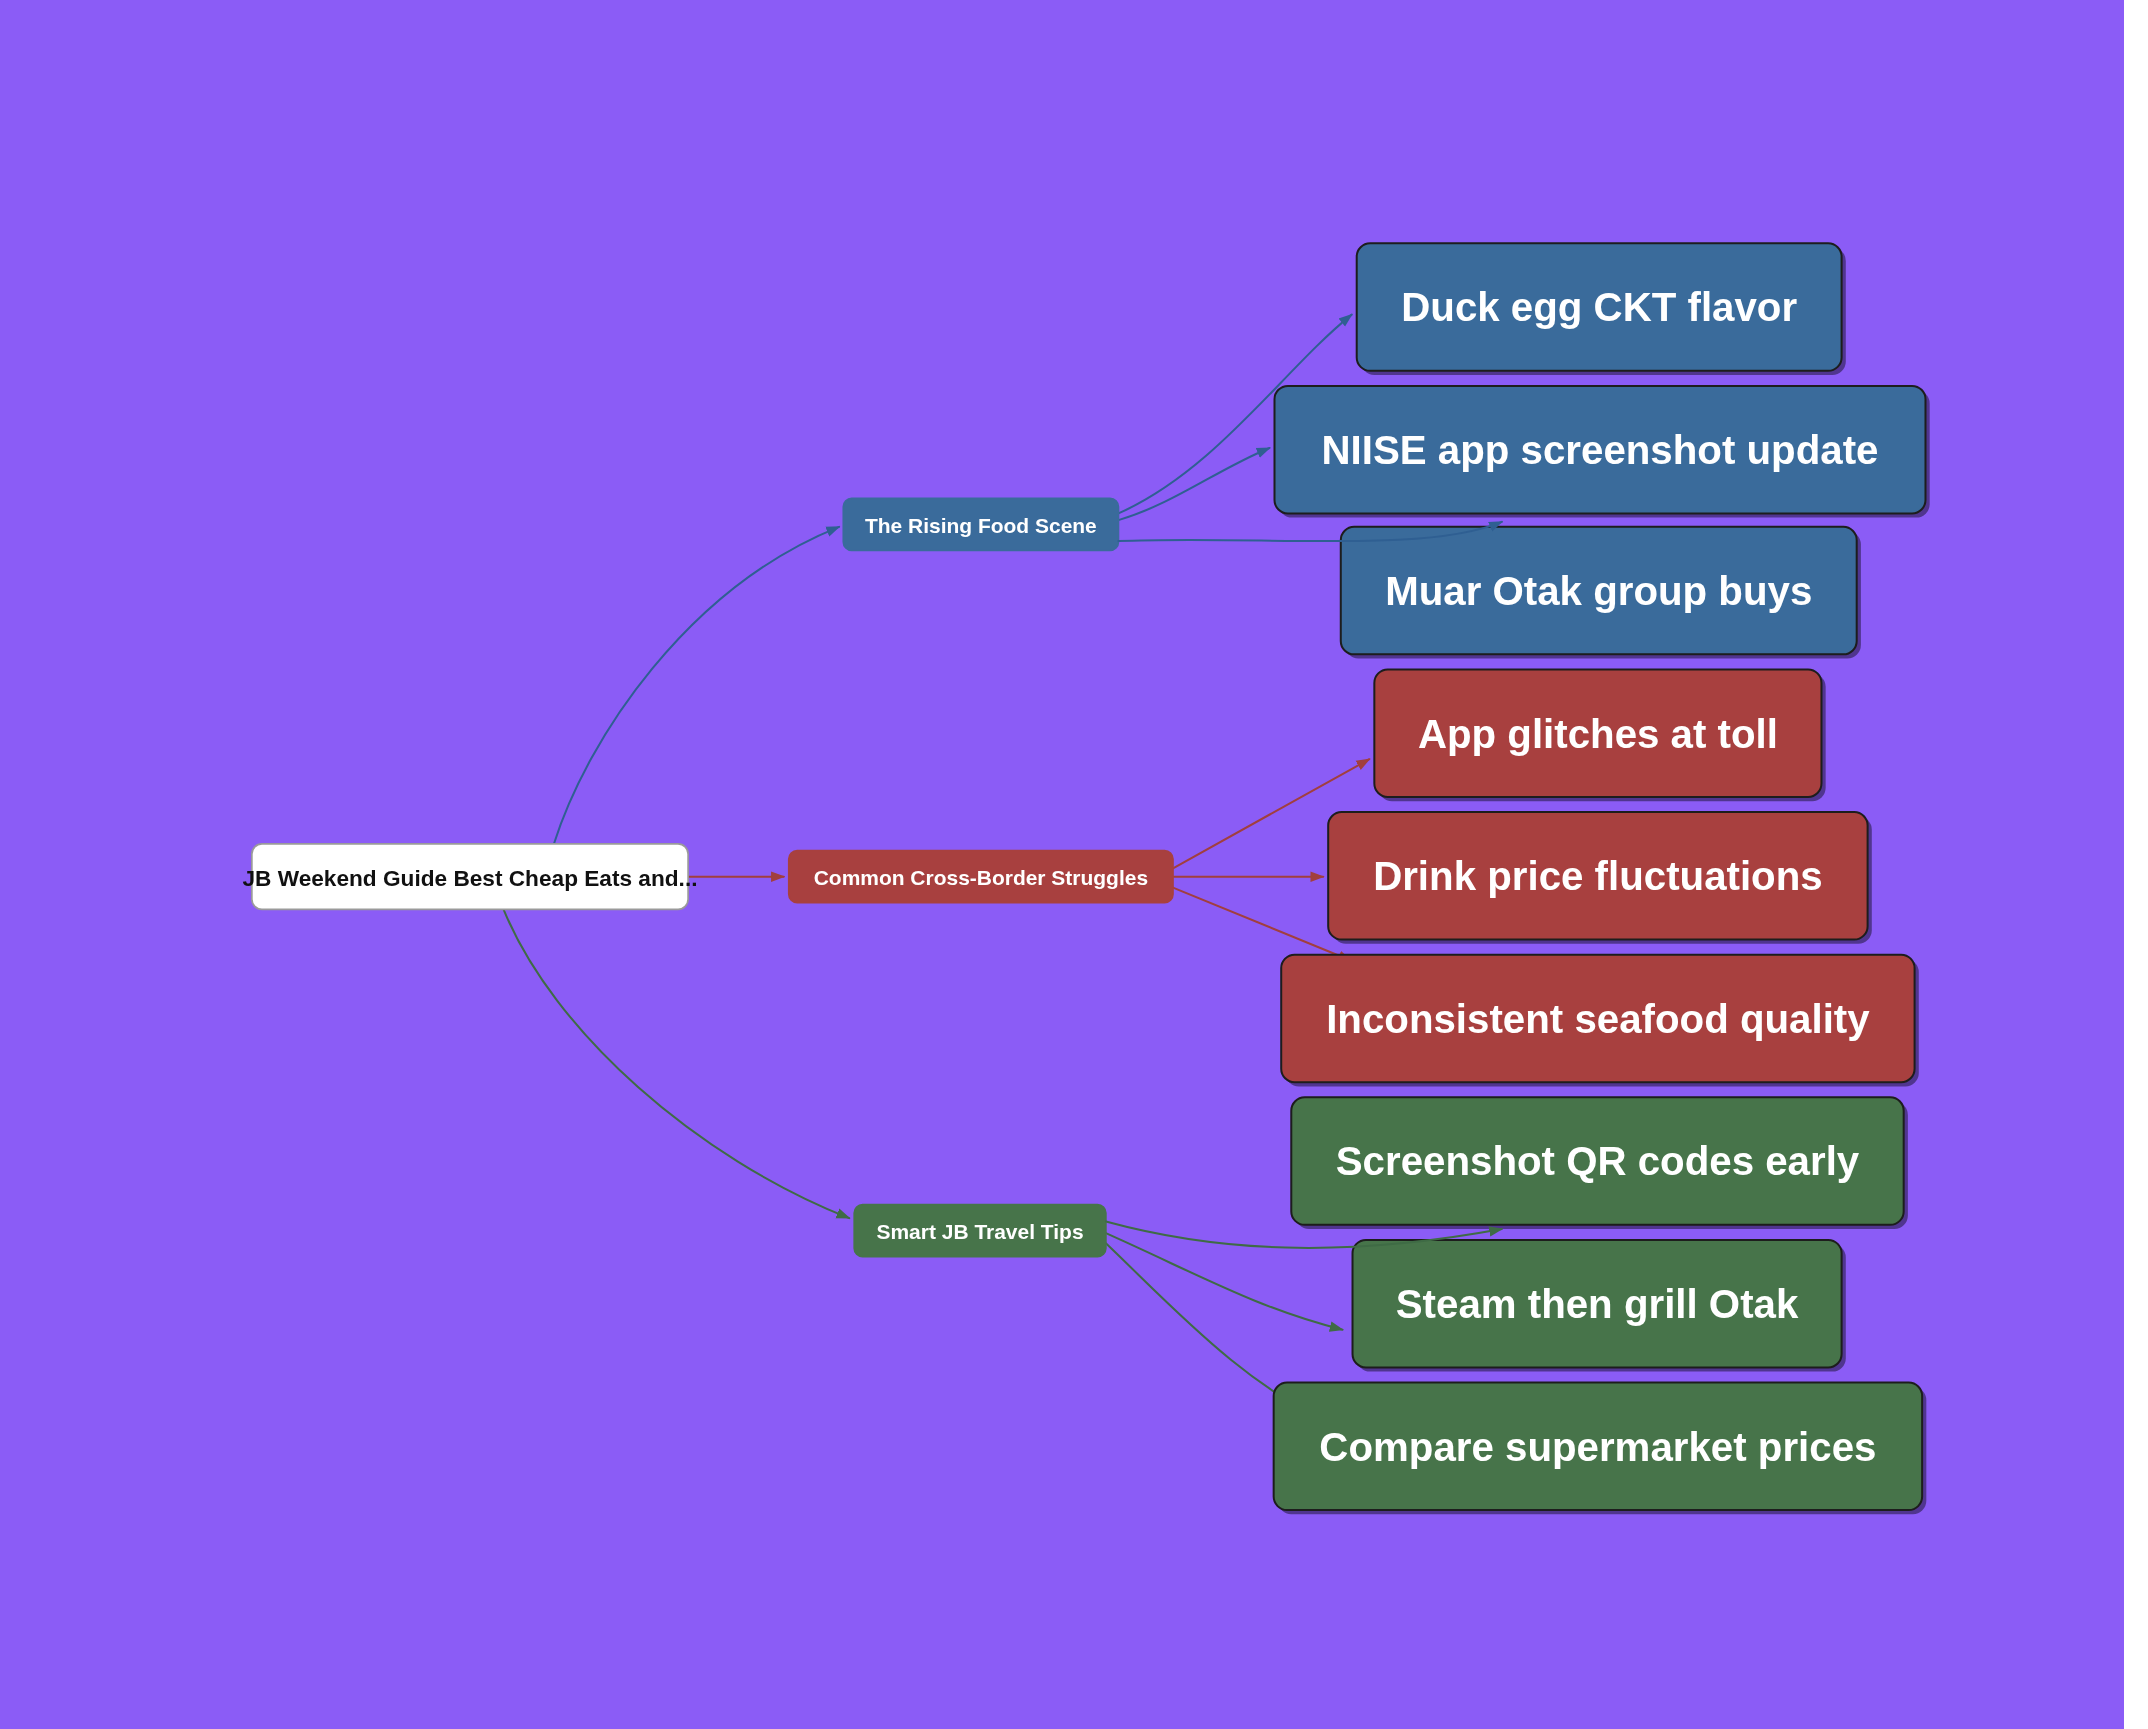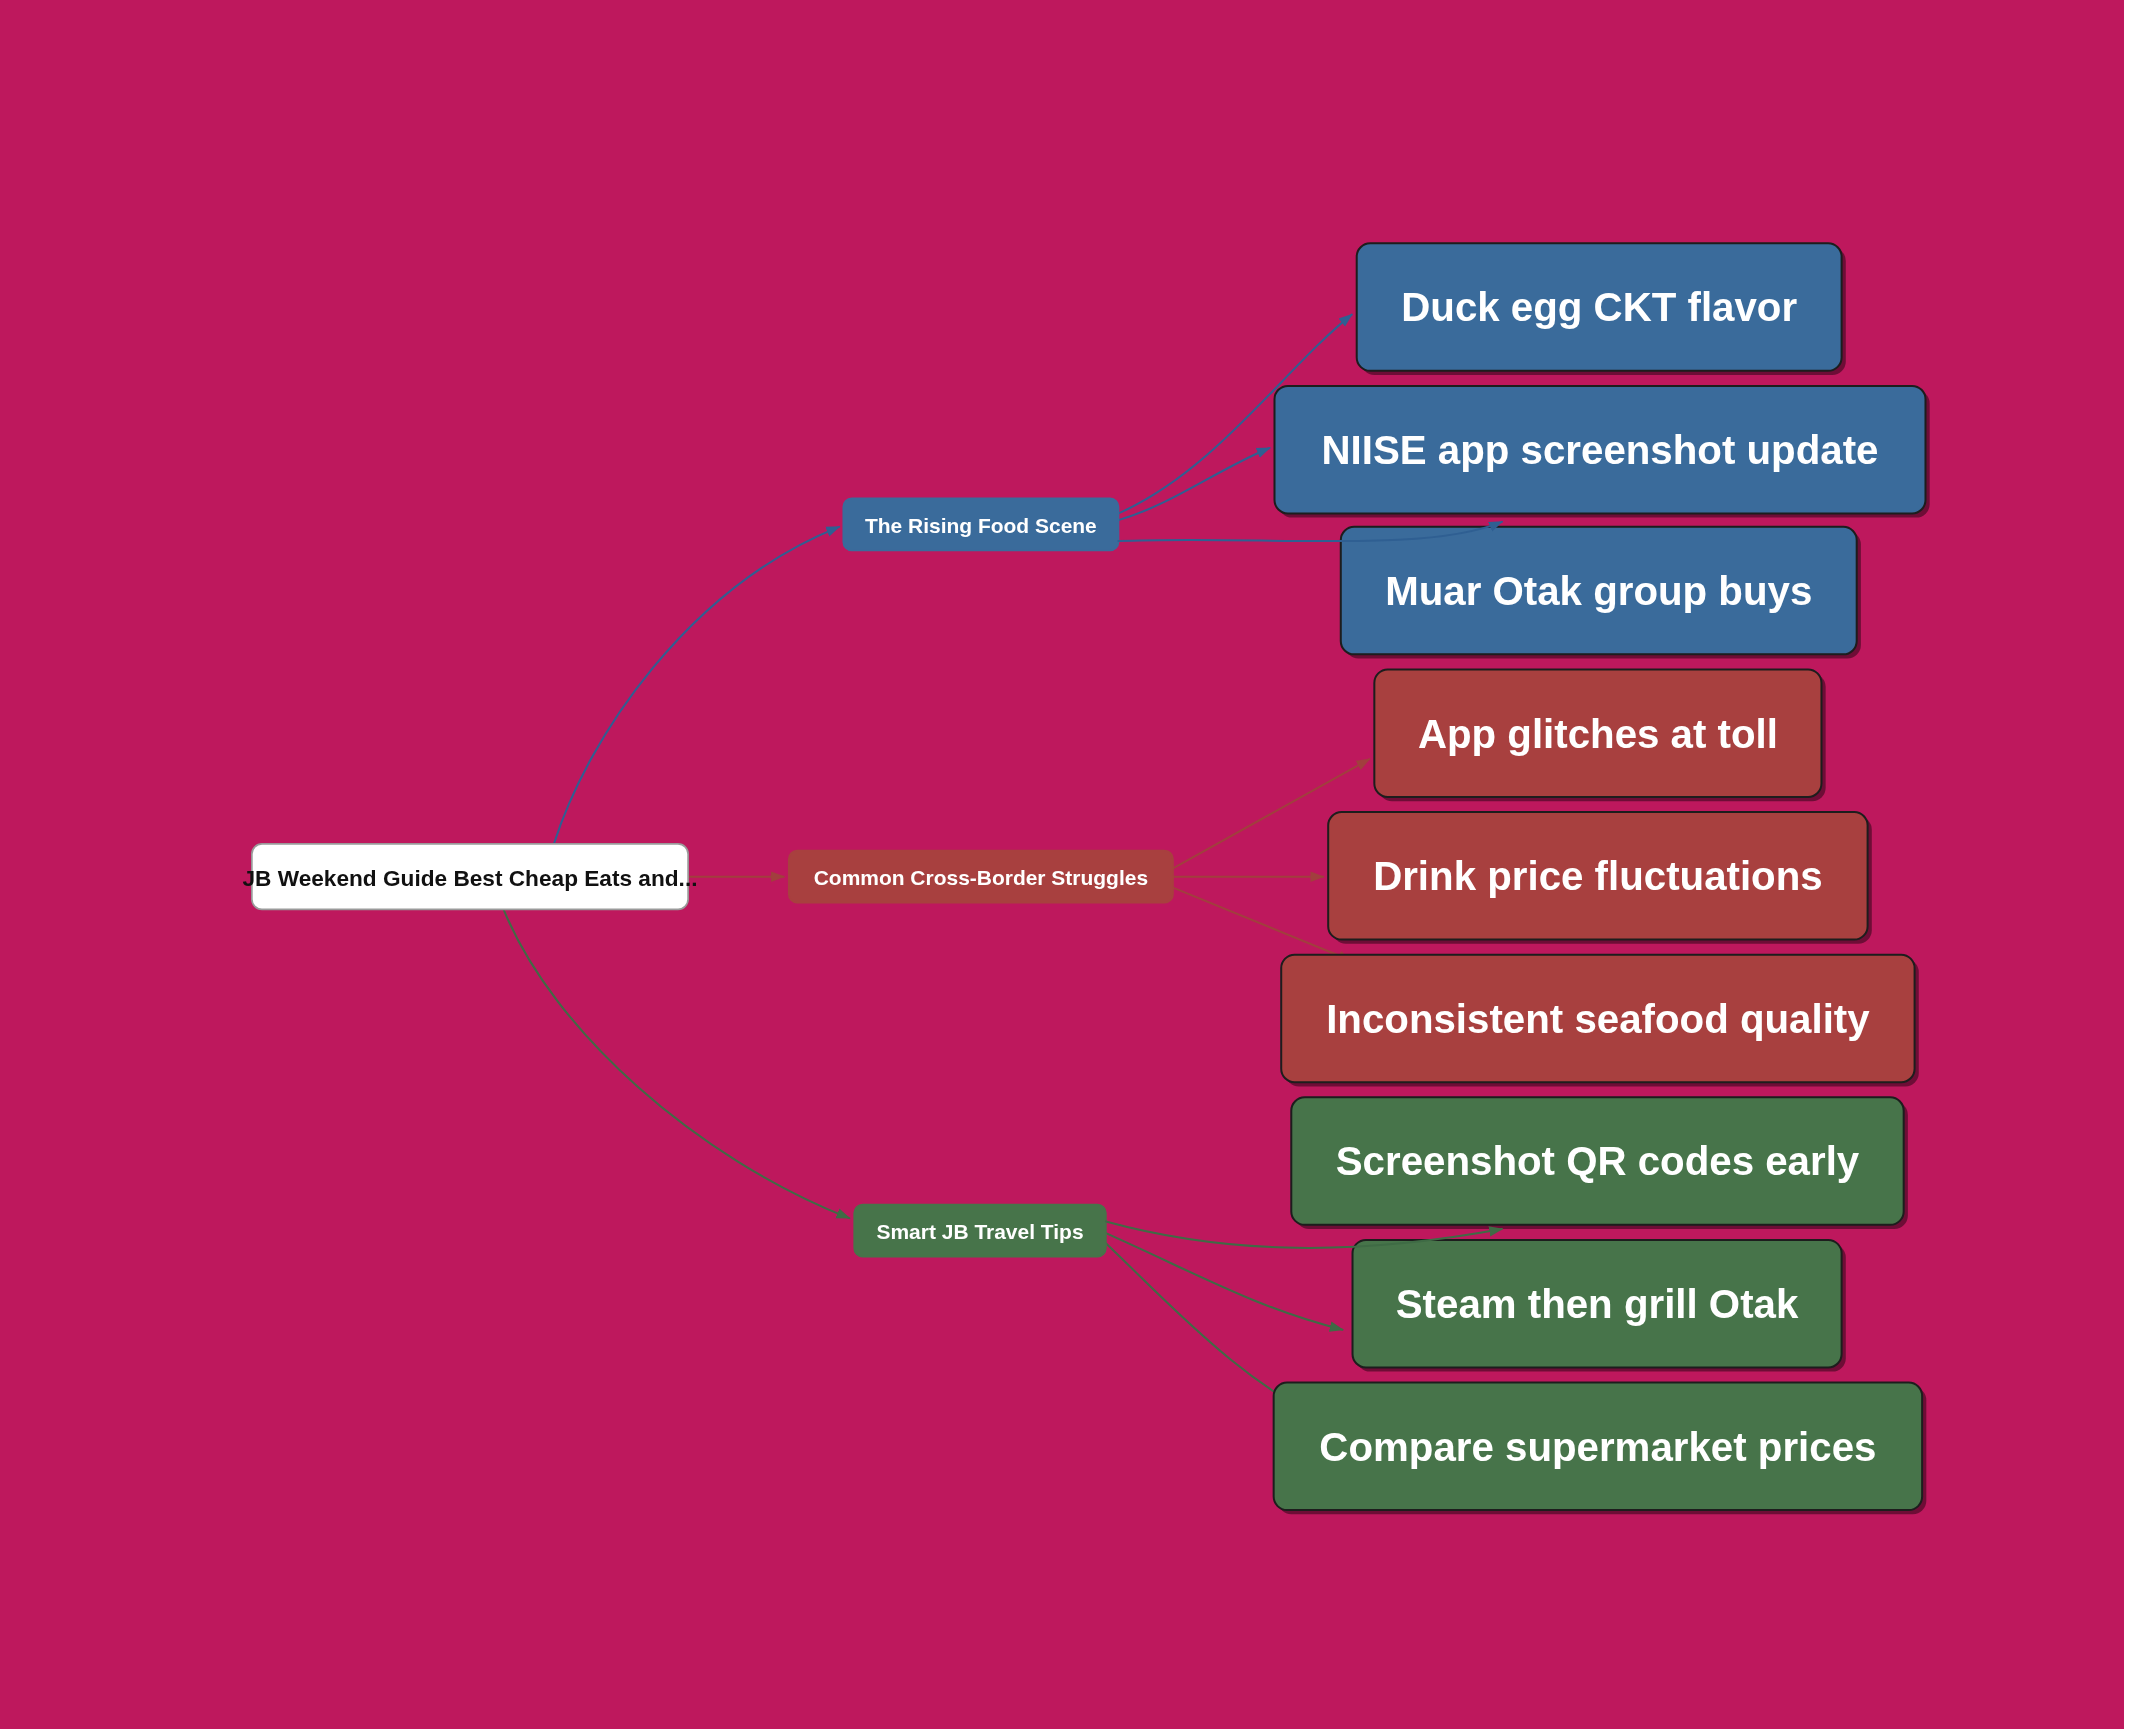--- a/index.html
+++ b/index.html
@@ -11,21 +11,21 @@
   body {
     width: 2148px;
     height: 1729px;
     font-family: "Liberation Sans", sans-serif;
     overflow: hidden;
   }
   #mindmap-root {
     position: relative;
     width: 2124px;
     height: 1729px;
-    background: #be185d;
+    background: #8b5cf6;
   }
   svg#mindmap-canvas {
     position: absolute;
     left: 0;
     top: 0;
     width: 2148px;
     height: 1729px;
     display: block;
   }
   .edge-path {

